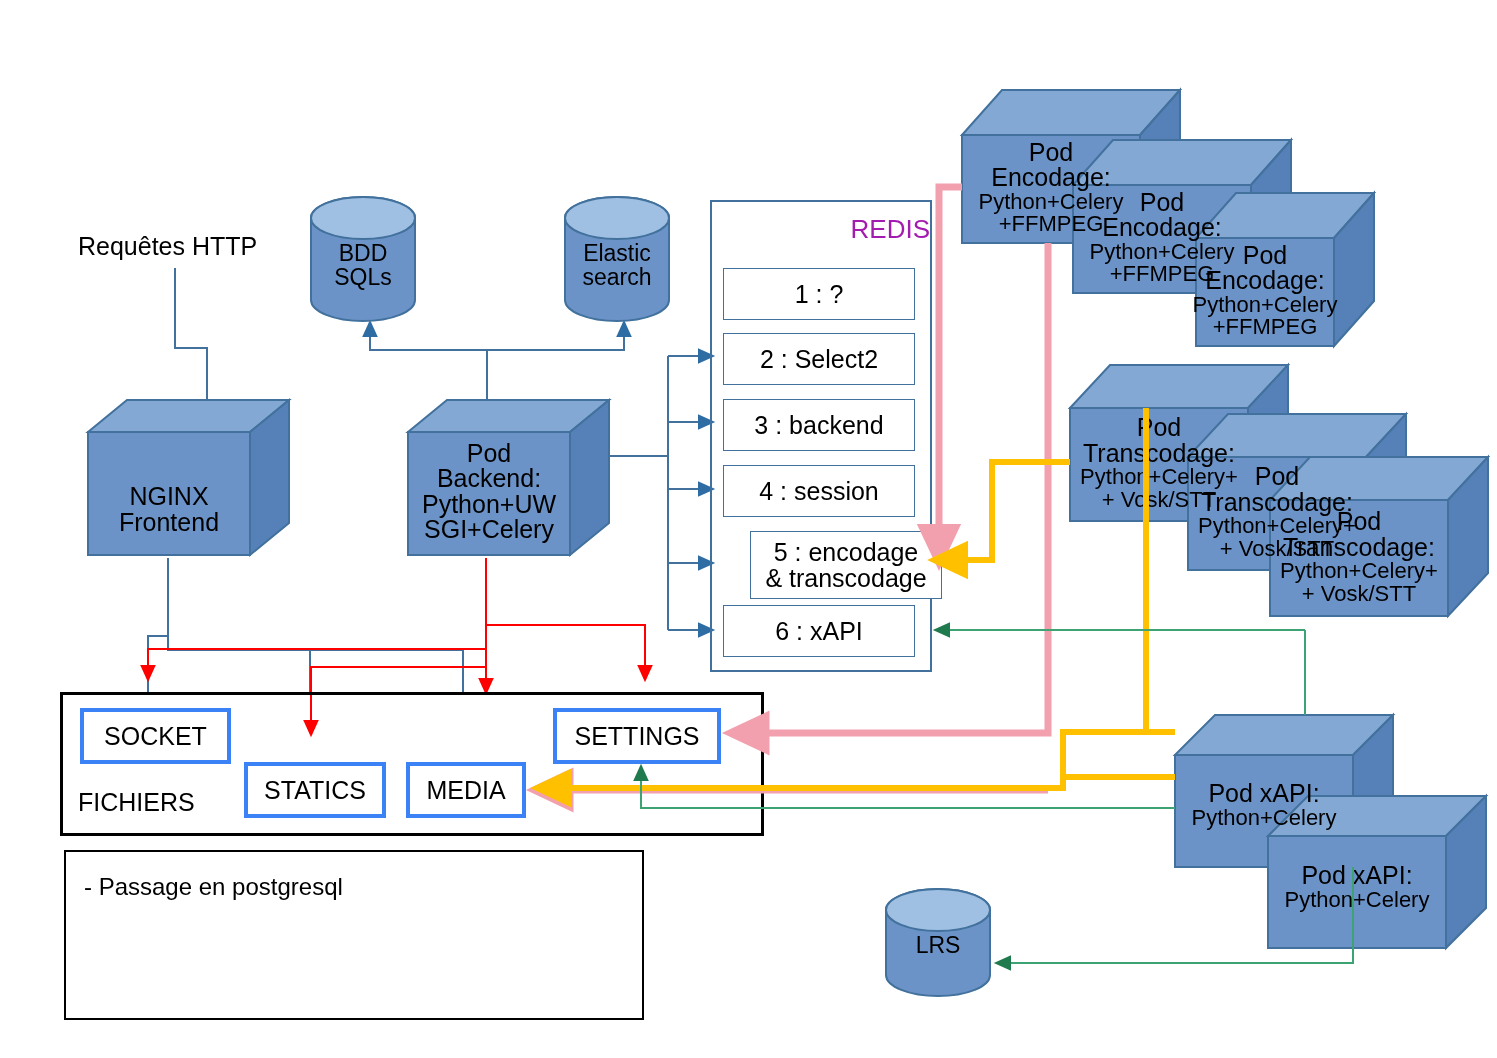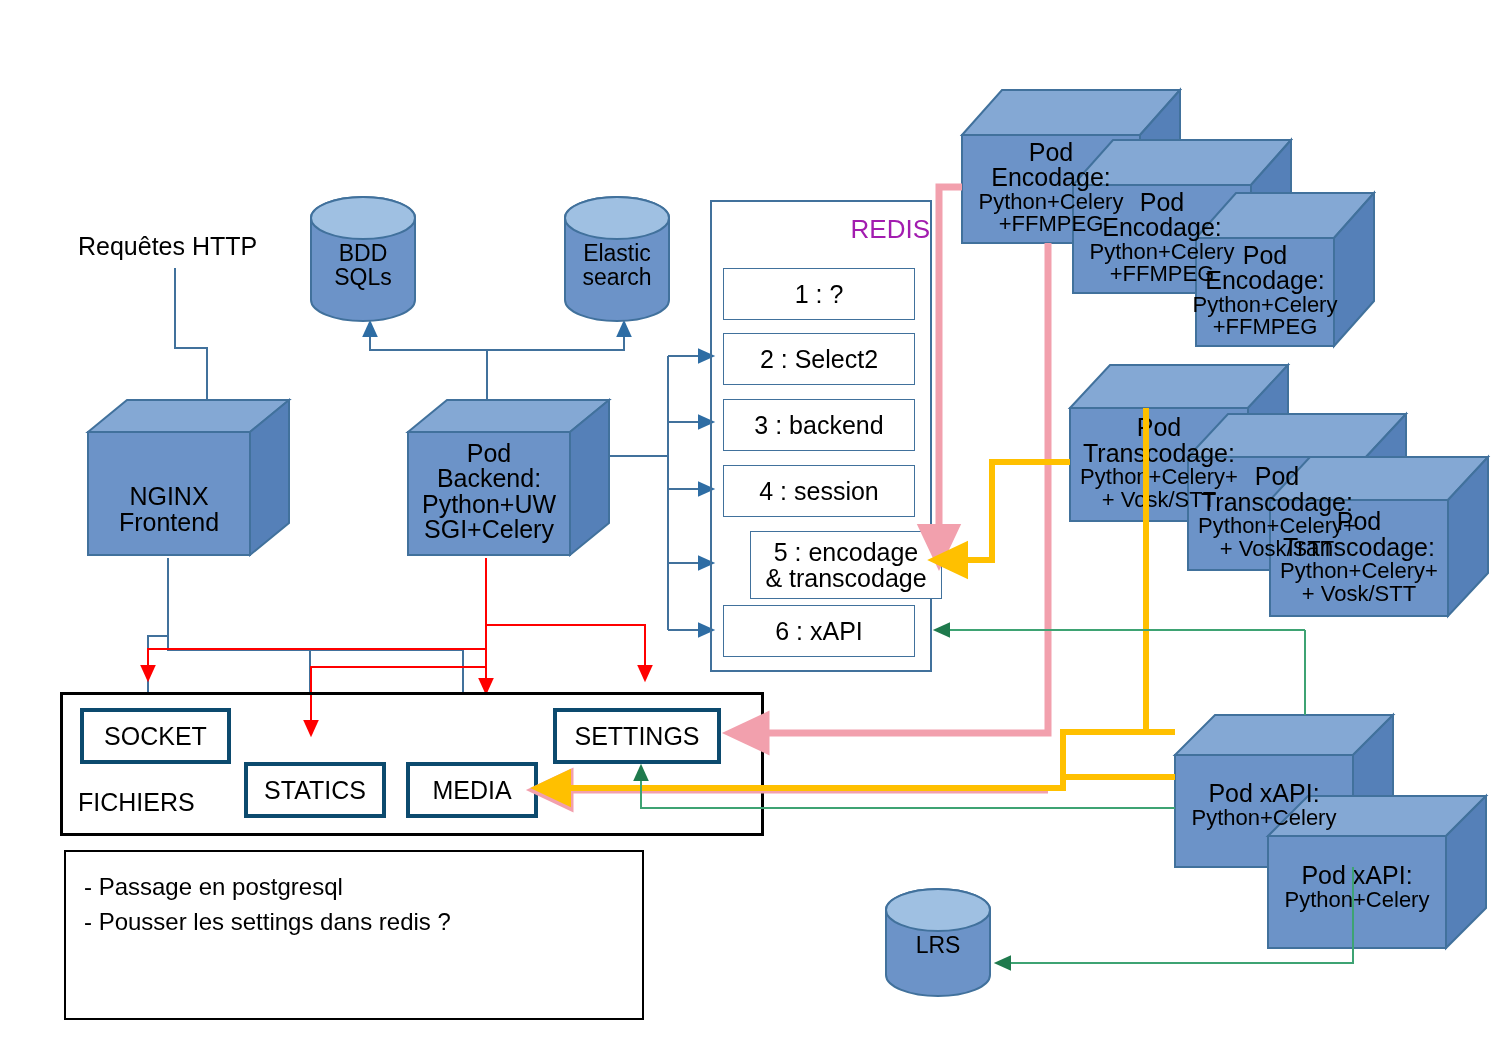--- a/index.html
+++ b/index.html
@@ -17,21 +17,21 @@
     position:absolute;display:flex;flex-direction:column;align-items:center;
     justify-content:center;text-align:center;font-size:23px;color:#000;line-height:1.05;
   }
   .plainbox{
     position:absolute;background:#fff;border:1px solid #41719c;
     display:flex;align-items:center;justify-content:center;text-align:center;
     font-size:25px;color:#000;line-height:1.05;
   }
   .redis-title{position:absolute;font-size:26px;color:#a21caf;text-align:right;width:100%;}
   .fichier-box{
-    position:absolute;background:#fff;border:4px solid #0c4a6e;
+    position:absolute;background:#fff;border:4px solid #3b82f6;
     display:flex;align-items:center;justify-content:center;
     font-size:25px;color:#000;box-shadow:inset 0 0 0 2px #fff;
   }
   .fichier-inner{
     position:absolute;inset:0;border:2px solid #fff;
     display:flex;align-items:center;justify-content:center;
   }
   .label-text{position:absolute;font-size:25px;color:#000;white-space:nowrap;}
   .outer-rect{position:absolute;border:3px solid #000;background:transparent;}
   .note-rect{position:absolute;border:2px solid #000;background:#fff;}
@@ -271,21 +271,21 @@
   <div class="fichier-box" style="left:80px;top:708px;width:143px;height:48px;">
     <div class="fichier-inner">
         <span>SOCKET</span>
       </div>
   </div>
   <div class="fichier-box" style="left:244px;top:762px;width:134px;height:48px;">
     <div class="fichier-inner">
         <span>STATICS</span>
       </div>
   </div>
-  <div class="fichier-box" style="left:406px;top:762px;width:112px;height:48px;padding-left:12px;">
+  <div class="fichier-box" style="left:406px;top:762px;width:112px;height:48px;">
     <div class="fichier-inner">
         <span>MEDIA</span>
       </div>
   </div>
   <div class="fichier-box" style="left:553px;top:708px;width:160px;height:48px;">
     <div class="fichier-inner">
         <span>SETTINGS</span>
       </div>
   </div>
 
@@ -308,18 +308,17 @@
       <path d="M1305,630 L935,630" marker-end="url(#ah-green)"></path>
       <path d="M1305,630 L1305,640"></path>
       <path d="M1175,808 L641,808 L641,766" marker-end="url(#ah-green)"></path>
       <path d="M1353,867 L1353,963 L996,963" marker-end="url(#ah-green)"></path>
       <path d="M1305,640 L1305,715"></path>
     </g>
   </svg>
 
   <div class="note-rect note-pad" style="left:48px;top:850px;width:558px;height:148px;margin-left:16px;">
     <div class="note-line">- Passage en postgresql</div>
-    <div class="note-line">- Pousser les settings dans redis ?</div>
   </div>
 
   <div class="label-text" style="left:78px;top:232px;">Requêtes HTTP</div>
 
 </div>
 
 </body></html>

